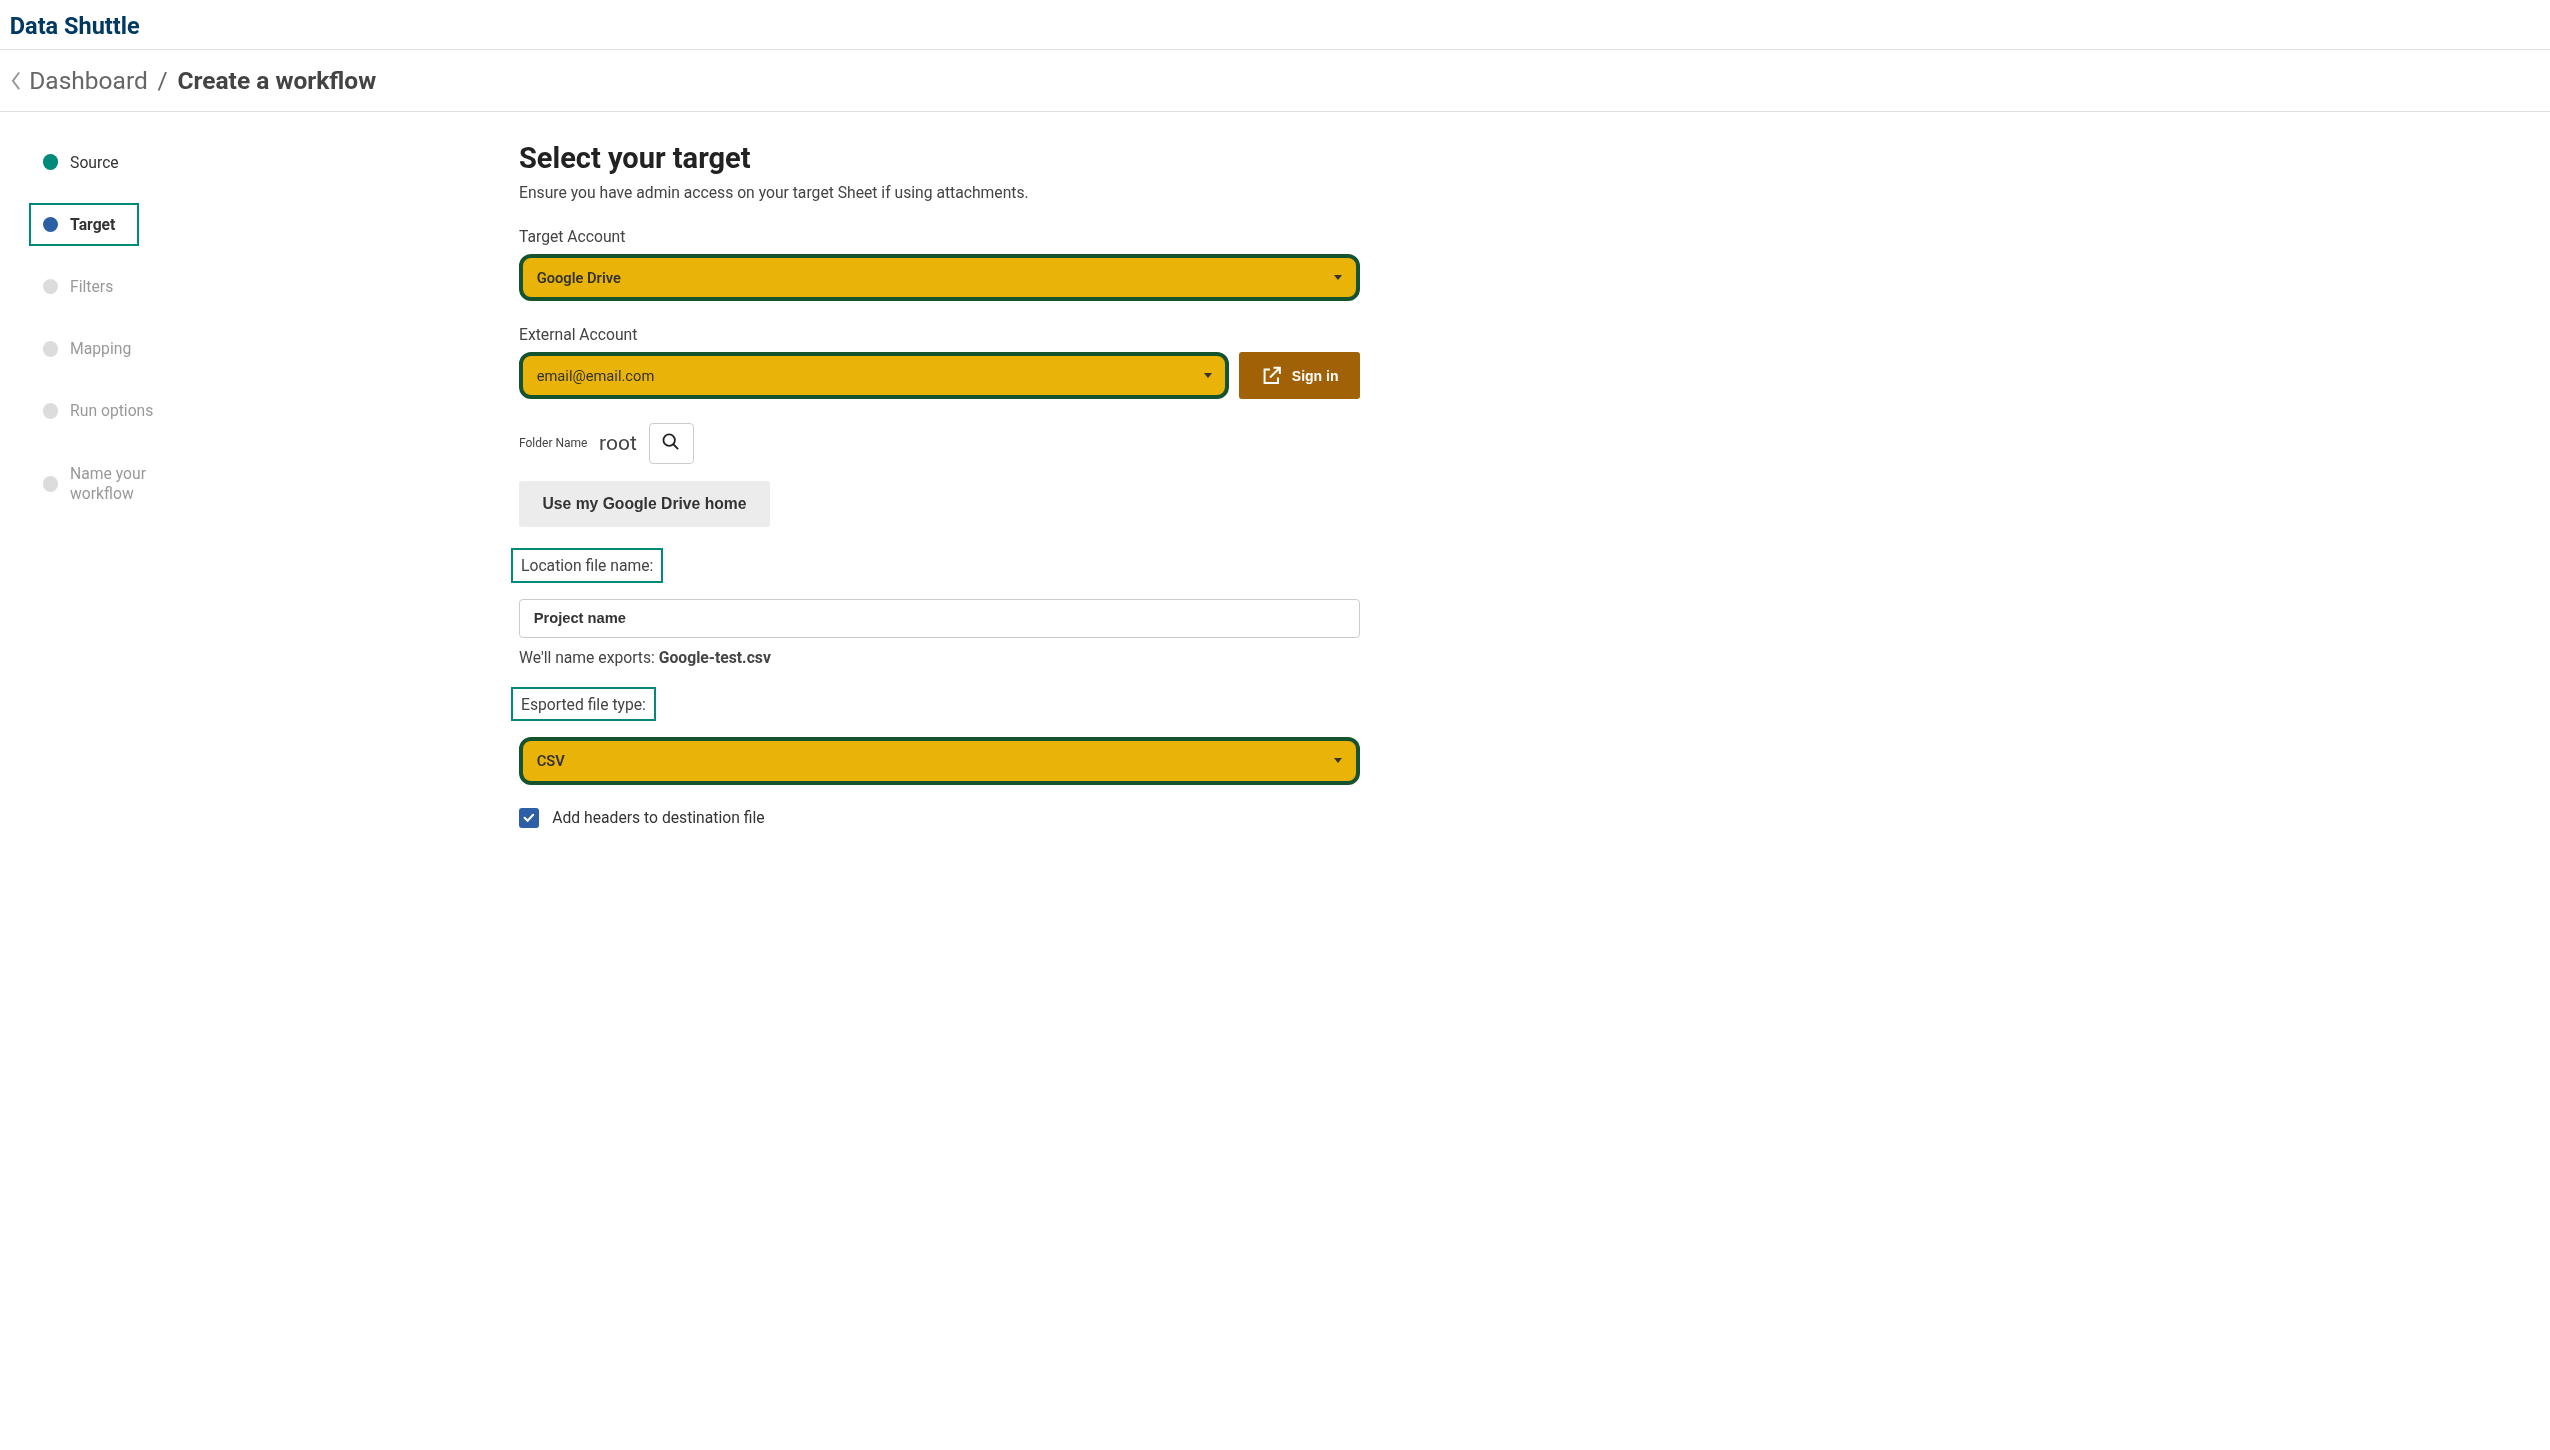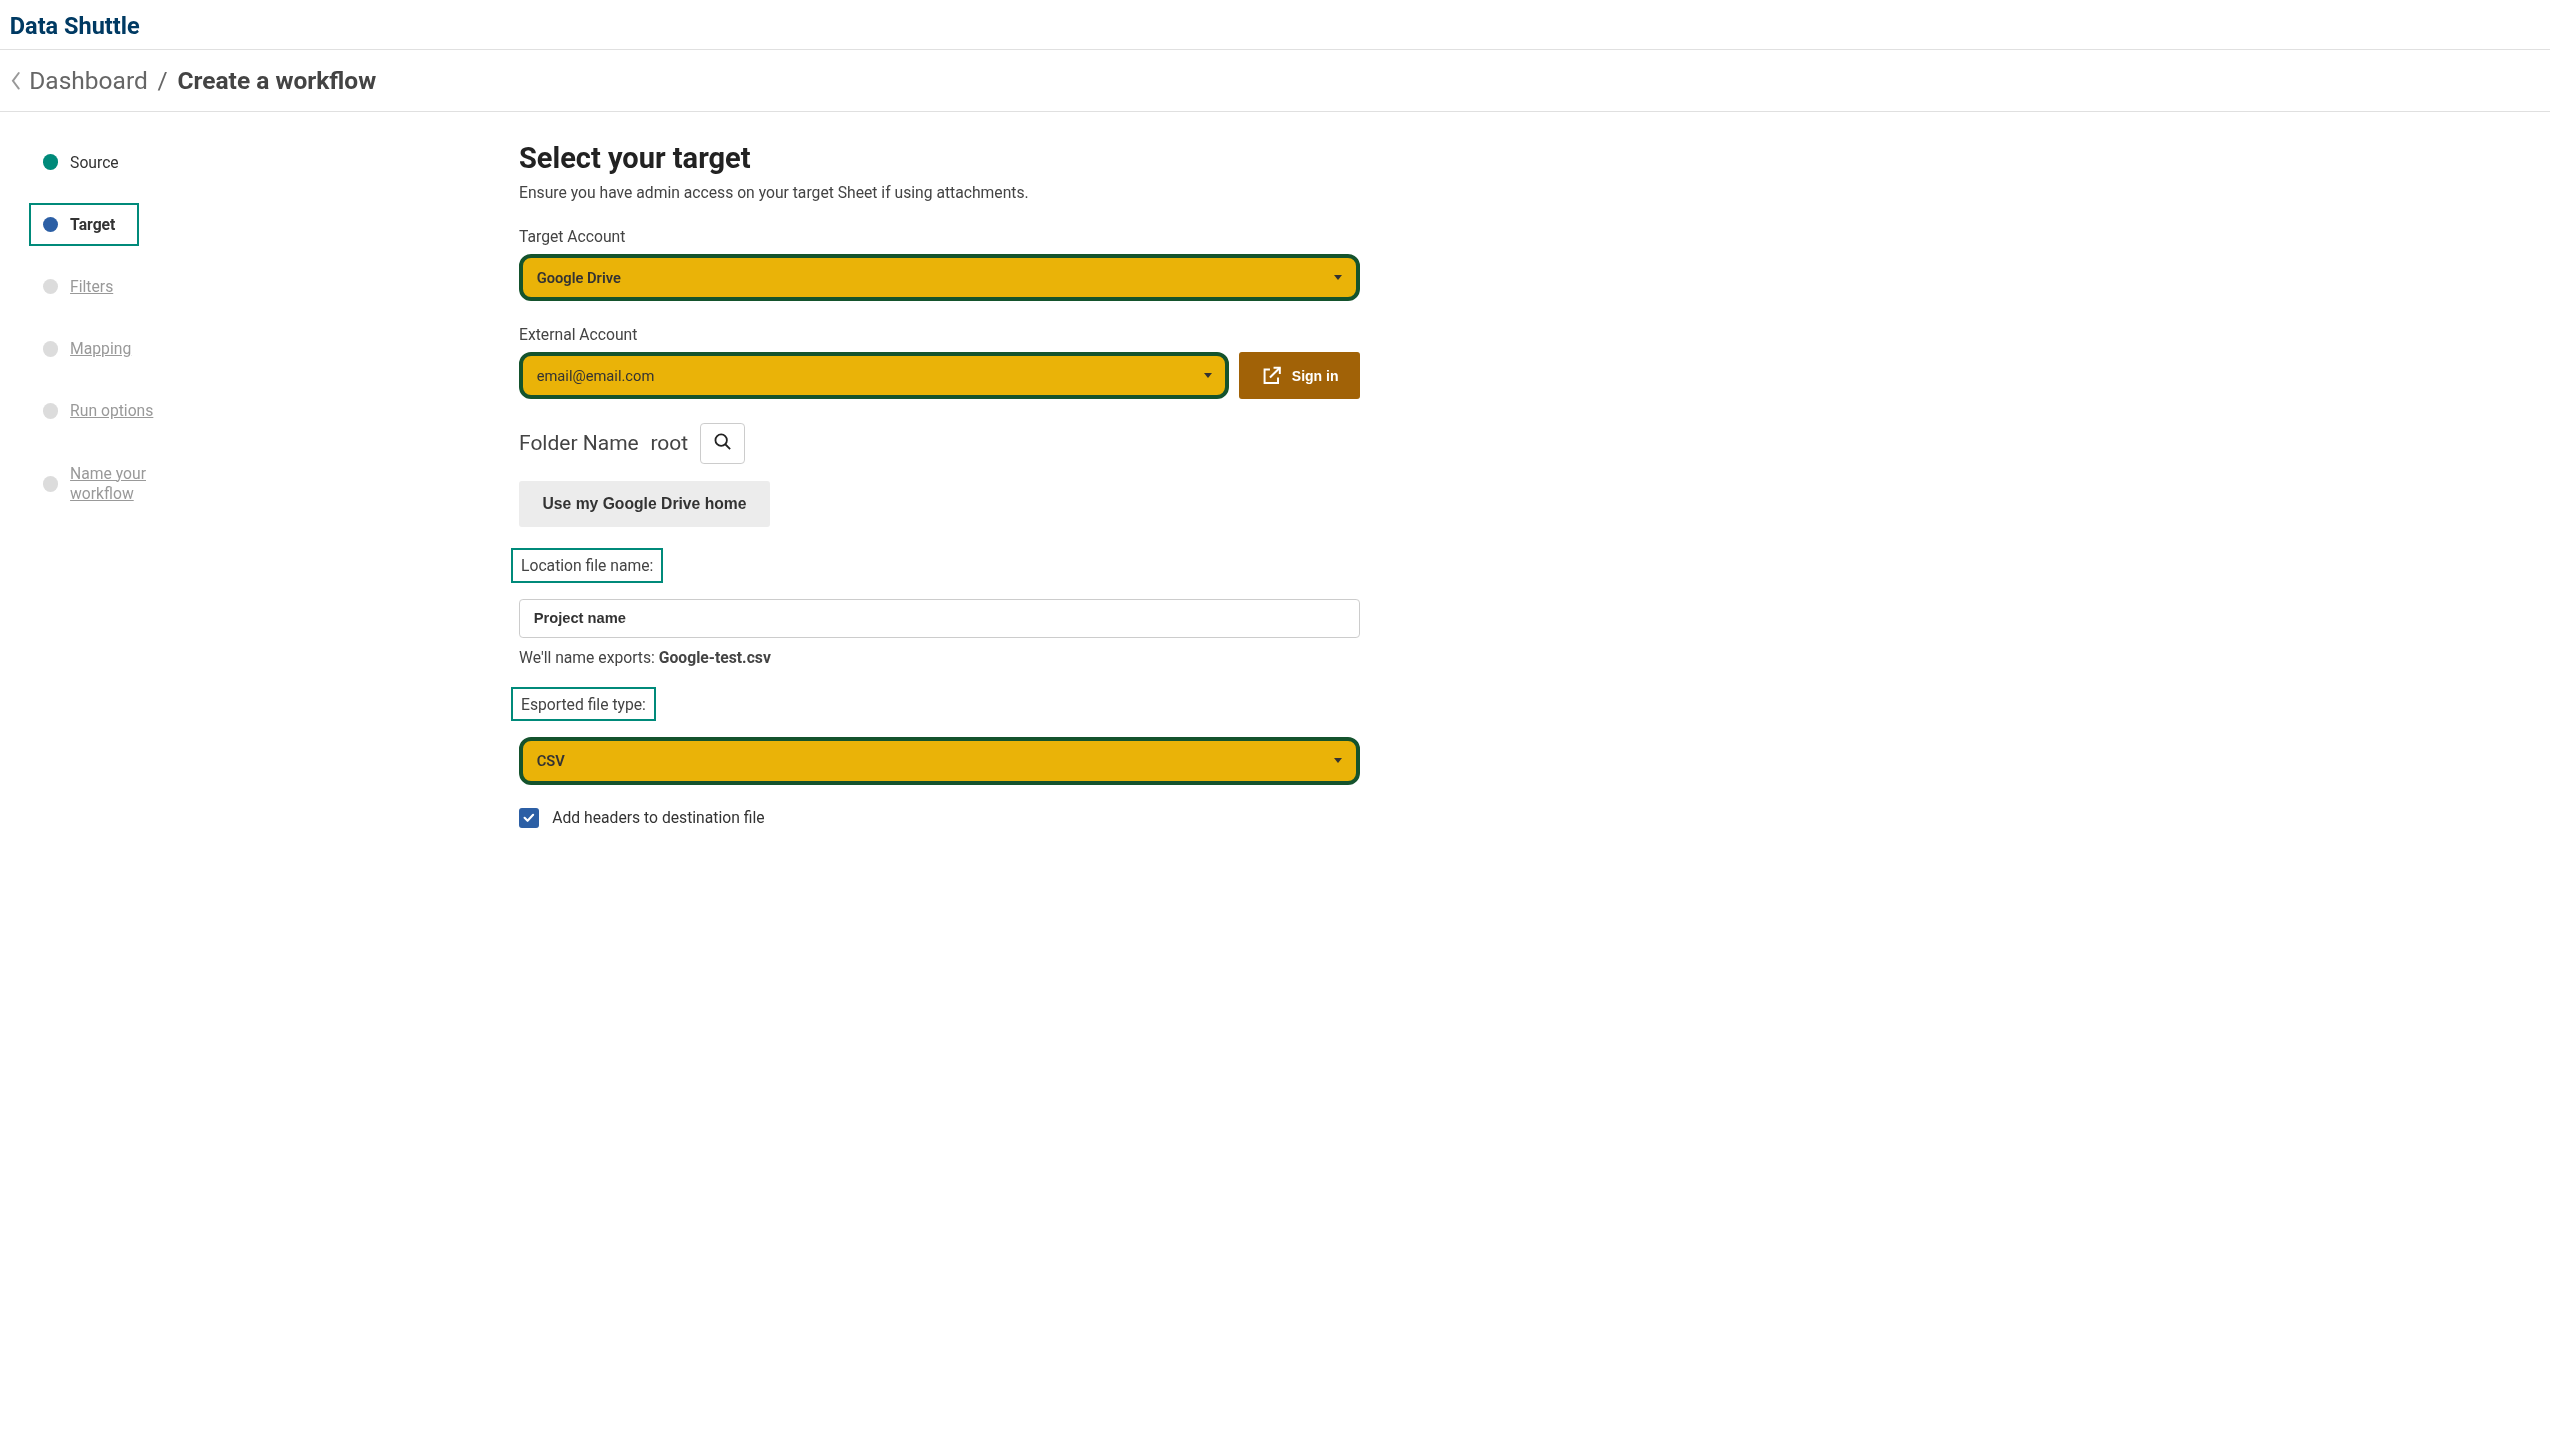--- a/index.html
+++ b/index.html
@@ -88,21 +88,20 @@
     }
     .step-label {
       font-size: 15.7px;
       color: #333;
     }
     .step-label.current {
       font-weight: 700;
     }
     .step-label.pending {
       color: #999;
-      text-decoration: underline;
     }
     .step-item-multi .step-label {
       line-height: 1.3;
     }
     .content {
       flex: 1;
       padding-left: 196px;
       padding-right: 39px;
       max-width: 1076px;
     }
@@ -180,21 +179,21 @@
     .signin-icon svg {
       display: block;
     }
     .folder-row {
       display: flex;
       align-items: center;
       gap: 11.7px;
       margin-bottom: 17.6px;
     }
     .folder-label {
-      font-size: 21px;
+      font-size: 12px;
       color: #444;
     }
     .folder-value {
       font-size: 21px;
       color: #444;
     }
     .search-btn {
       width: 45px;
       height: 41px;
       border: 1px solid #ccc;

